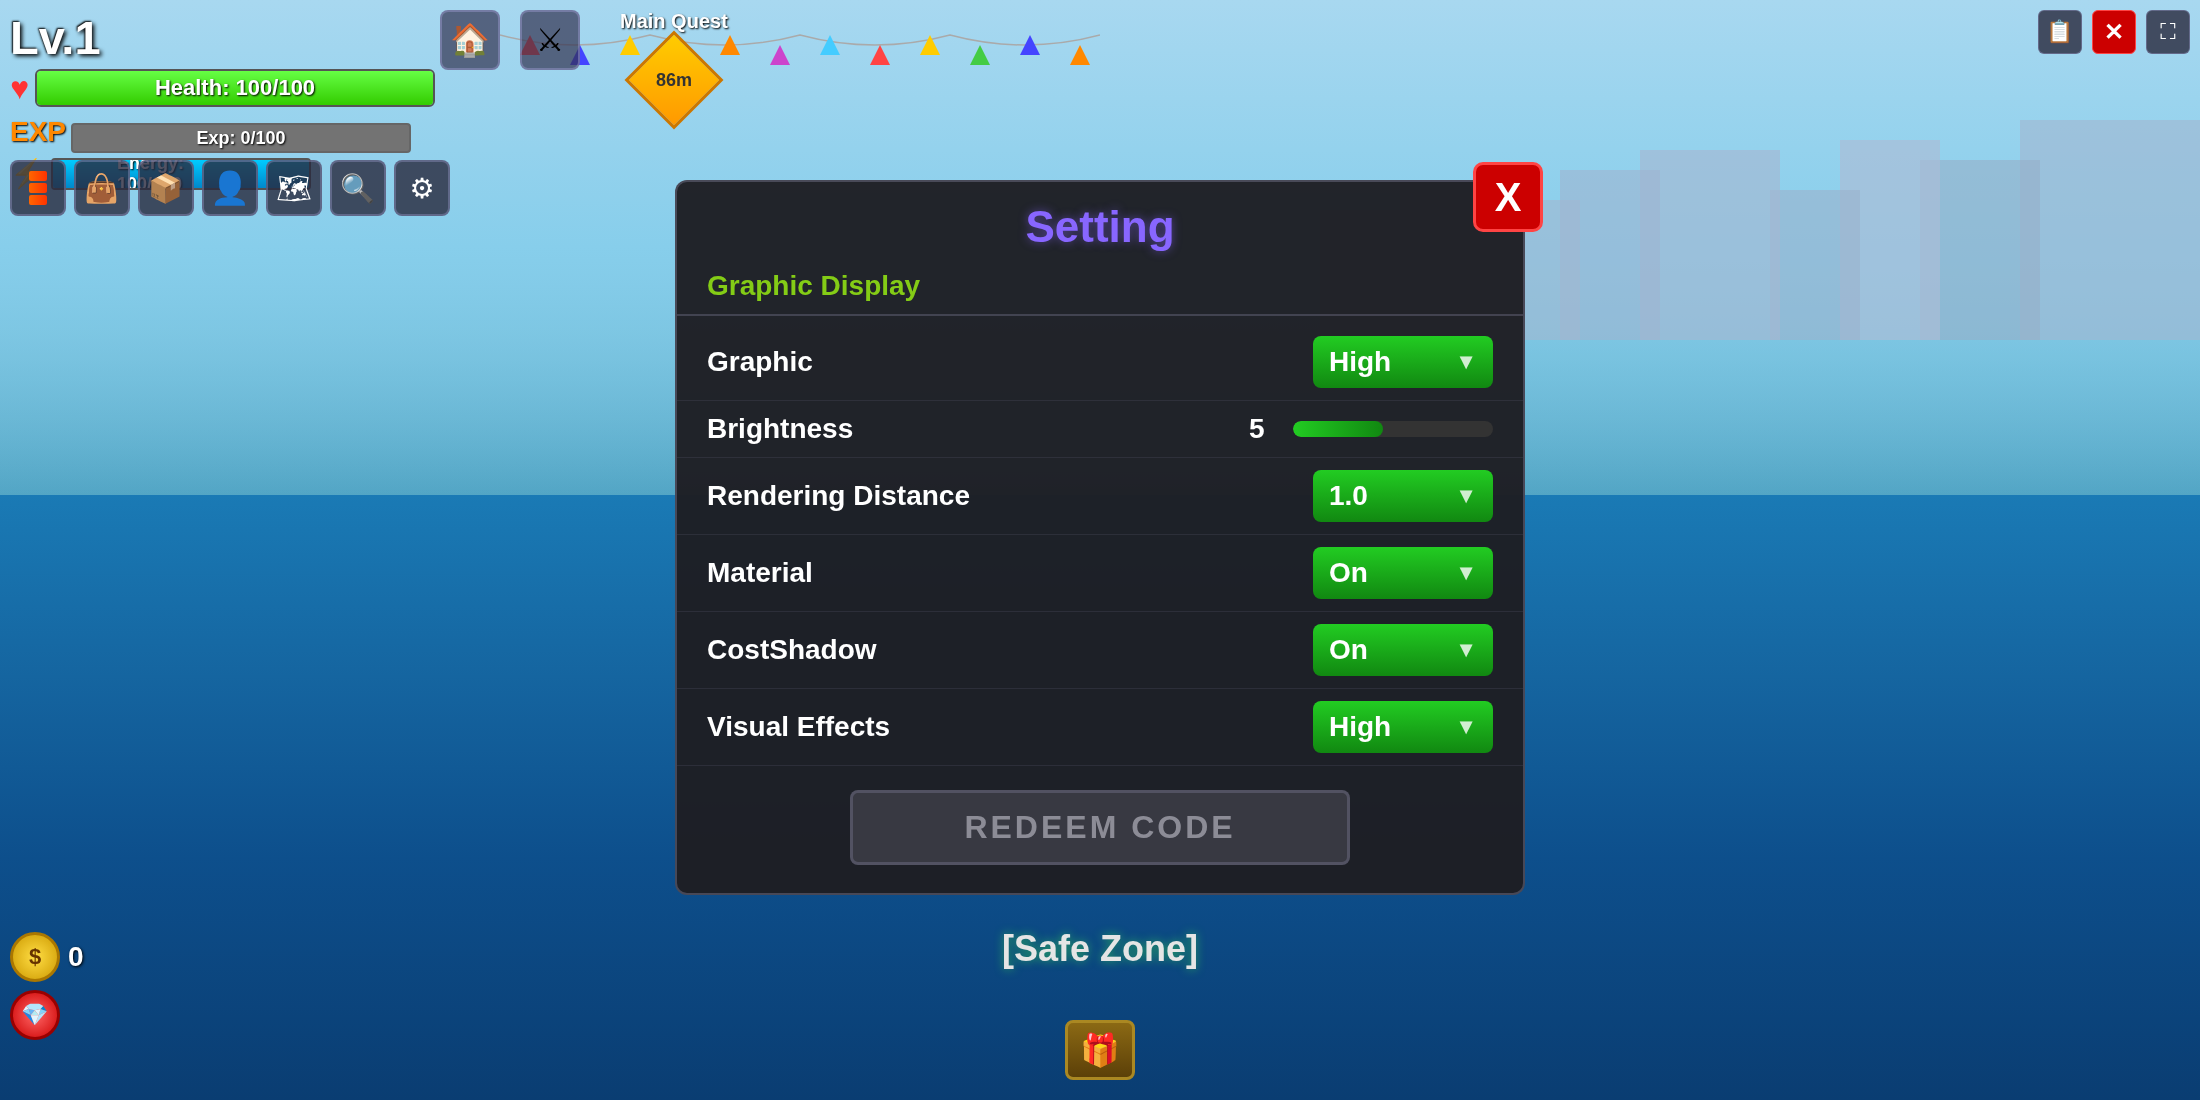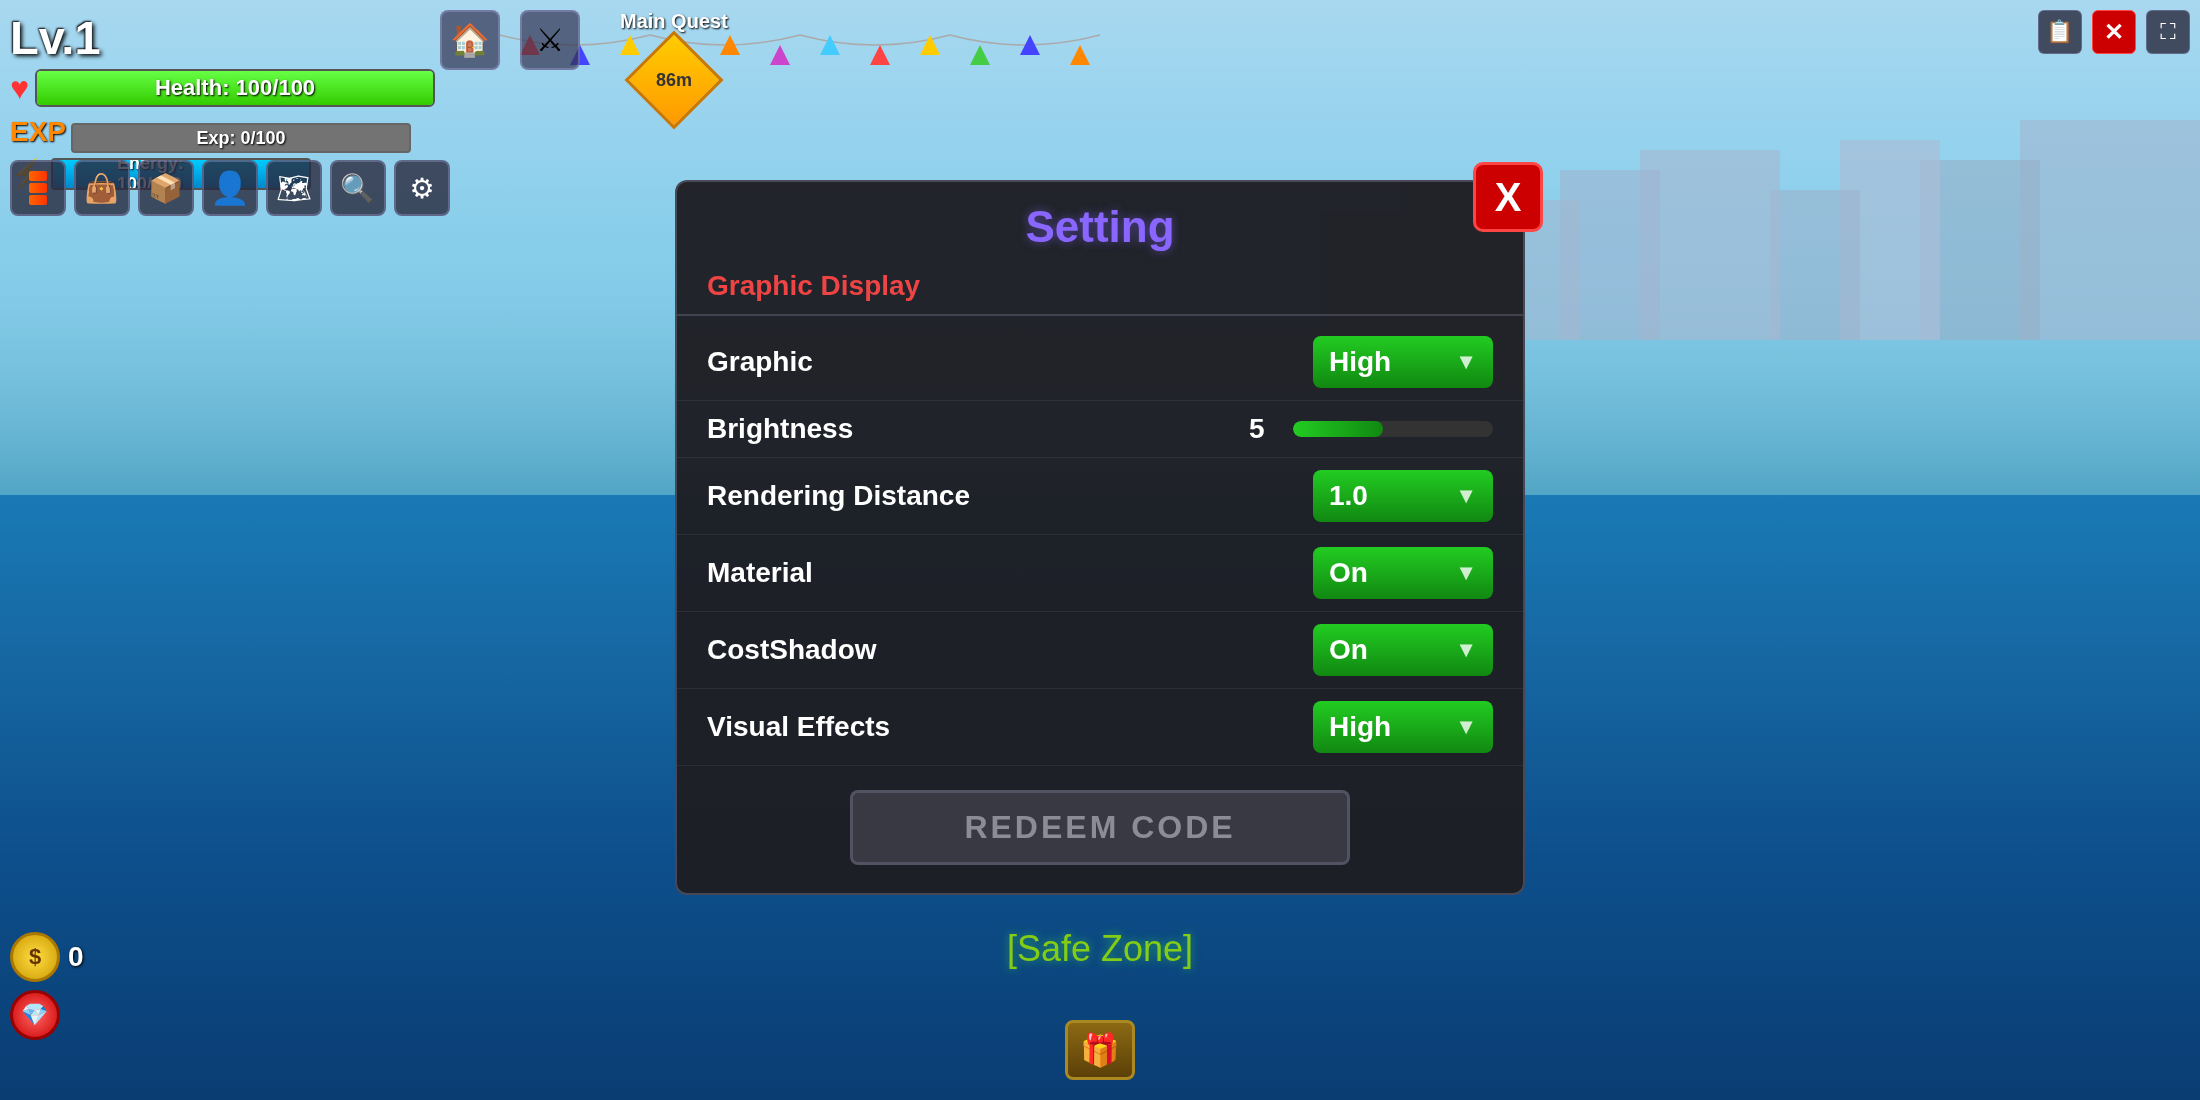--- a/index.html
+++ b/index.html
@@ -415,21 +415,21 @@
       text-align: center;
       padding: 20px 0 10px 0;
       font-size: 44px;
       font-weight: bold;
       color: #8866ff;
       text-shadow: 0 0 10px rgba(136, 102, 255, 0.5);
       font-family: 'Arial', sans-serif;
     }
 
     .section-title {
-      color: #ef4444;
+      color: #84cc16;
       font-size: 28px;
       font-weight: bold;
       padding: 8px 13px 12px 30px;
       border-bottom: 2px solid rgba(100,100,120,0.5);
       margin-bottom: 8px;
     }
 
     .settings-row {
       display: flex;
       align-items: center;
@@ -520,23 +520,23 @@
       text-align: center;
     }
 
     
     #safe-zone-text {
       position: absolute;
       bottom: 130px;
       left: 50%;
       transform: translateX(-50%);
       z-index: 100;
-      color: #84cc16;
+      color: #e5e5e5;
       font-size: 36px;
-      font-weight: normal;
+      font-weight: bold;
       text-shadow: 0 0 10px rgba(68,255,68,0.5);
     }
 
     
     .flag-string {
       position: absolute;
       top: 30px;
       left: 500px;
       width: 600px;
       height: 40px;

